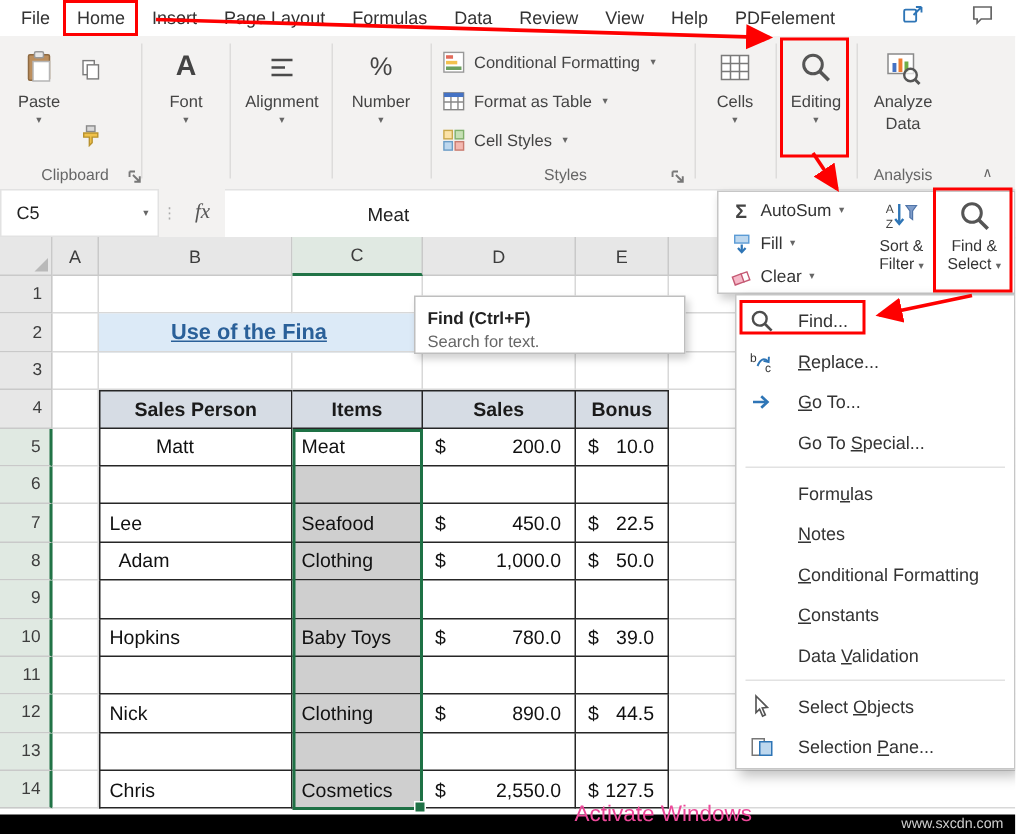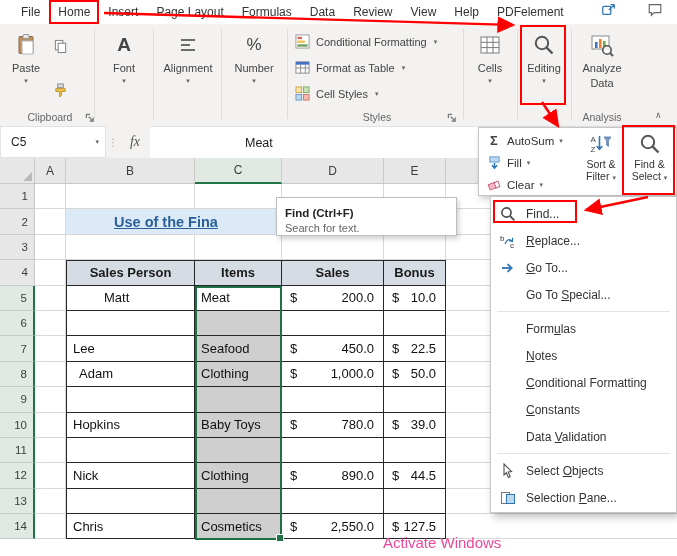--- a/index.html
+++ b/index.html
@@ -1,21 +1,21 @@
 <!DOCTYPE html>
 <html><head>
 <meta charset="utf-8">
 <style>
   html,body{margin:0;padding:0;background:#fff;}
   .app{position:relative;width:677px;height:556px;overflow:hidden;background:#fff;
        font-family:"Liberation Sans","DejaVu Sans",sans-serif;-webkit-font-smoothing:antialiased;}
 
   
   .menubar{position:absolute;left:0;top:0;width:677px;height:24px;background:#fff;border-bottom:1px solid #ececec;}
-  .tabs{display:flex;align-items:flex-start;height:24px;padding-left:12px;}
+  .tabs{display:flex;align-items:flex-start;height:24px;padding-left:5px;}
   .tab{padding:0 9px;font-size:12px;color:#333;height:24px;display:flex;align-items:center;cursor:default;white-space:nowrap;}
   .tab.active{outline:2px solid #FE0000;outline-offset:-2px;}
   .menubar-right{position:absolute;right:14px;top:0;height:24px;display:flex;gap:30px;align-items:center;}
 
   
   .ribbon{position:absolute;left:0;top:24px;width:677px;height:102px;background:#F3F2F1;border-bottom:1px solid #D6D6D6;}
   .rsep{position:absolute;top:5px;height:90px;width:1px;background:#DDDCDB;}
   .bigbtn{position:absolute;top:7px;display:flex;flex-direction:column;align-items:center;gap:3px;color:#444;font-size:11px;line-height:12px;}
   .bigbtn .icon{height:28px;display:flex;align-items:center;justify-content:center;}
   .chev{font-size:7px;color:#666;line-height:1;}
@@ -78,21 +78,21 @@
   .editing-panel{position:absolute;left:478px;top:127px;width:199px;height:69px;background:#fff;border:1px solid #C6C6C6;
                  box-shadow:2px 3px 6px rgba(0,0,0,.2);z-index:20;box-sizing:border-box;}
   .ep-row{position:absolute;left:7px;width:92px;height:21px;display:flex;align-items:center;gap:5px;font-size:11.5px;color:#333;}
   .ep-icon{width:16px;height:16px;display:flex;align-items:center;justify-content:center;flex:none;}
   .ep-btn{position:absolute;top:2px;height:64px;display:flex;flex-direction:column;align-items:center;font-size:10.5px;color:#333;line-height:12px;text-align:center;}
   .ep-btn .icon{height:28px;display:flex;align-items:center;justify-content:center;}
 
   
   .find-menu{position:absolute;left:490px;top:196px;width:187px;height:317px;background:#fff;border:1px solid #C6C6C6;
              box-shadow:3px 4px 8px rgba(0,0,0,.25);z-index:21;box-sizing:border-box;padding:3px 0;}
-  .menu-item{height:27px;display:flex;align-items:center;padding:0 8px;gap:9px;font-size:12px;color:#333;}
+  .menu-item{height:27px;display:flex;align-items:center;padding:0 8px;gap:15px;font-size:12px;color:#333;}
   .mi-icon{width:18px;height:18px;flex:none;display:flex;align-items:center;justify-content:center;}
   .mi-icon svg{width:18px;height:18px;}
   .menu-sep{height:1px;background:#E2E2E2;margin:3px 6px;}
 
   
   .redbox{position:absolute;border:2px solid #FE0000;z-index:40;pointer-events:none;box-sizing:border-box;}
   .arrows{position:absolute;left:0;top:0;z-index:41;pointer-events:none;}
 </style>
 </head>
 <body>
@@ -457,20 +457,23 @@
             <span>$</span>
             <span>127.5</span>
           </div>
           <div class="cell gfill"></div>
         </div>
       </div>
     <div class="sel-overlay"></div>
   </div>
 
   <div class="activate">Activate Windows</div>
+  <div class="blackbar">
+    <span>www.sxcdn.com</span>
+  </div>
 
   <div class="tooltip">
     <div class="tt-title">Find (Ctrl+F)</div>
     <div class="tt-body">Search for text.</div>
   </div>
 
   <div class="editing-panel">
     <div class="ep-row" style="top:2px">
       <span class="ep-icon sigma">Σ</span>
       <span>AutoSum</span>

